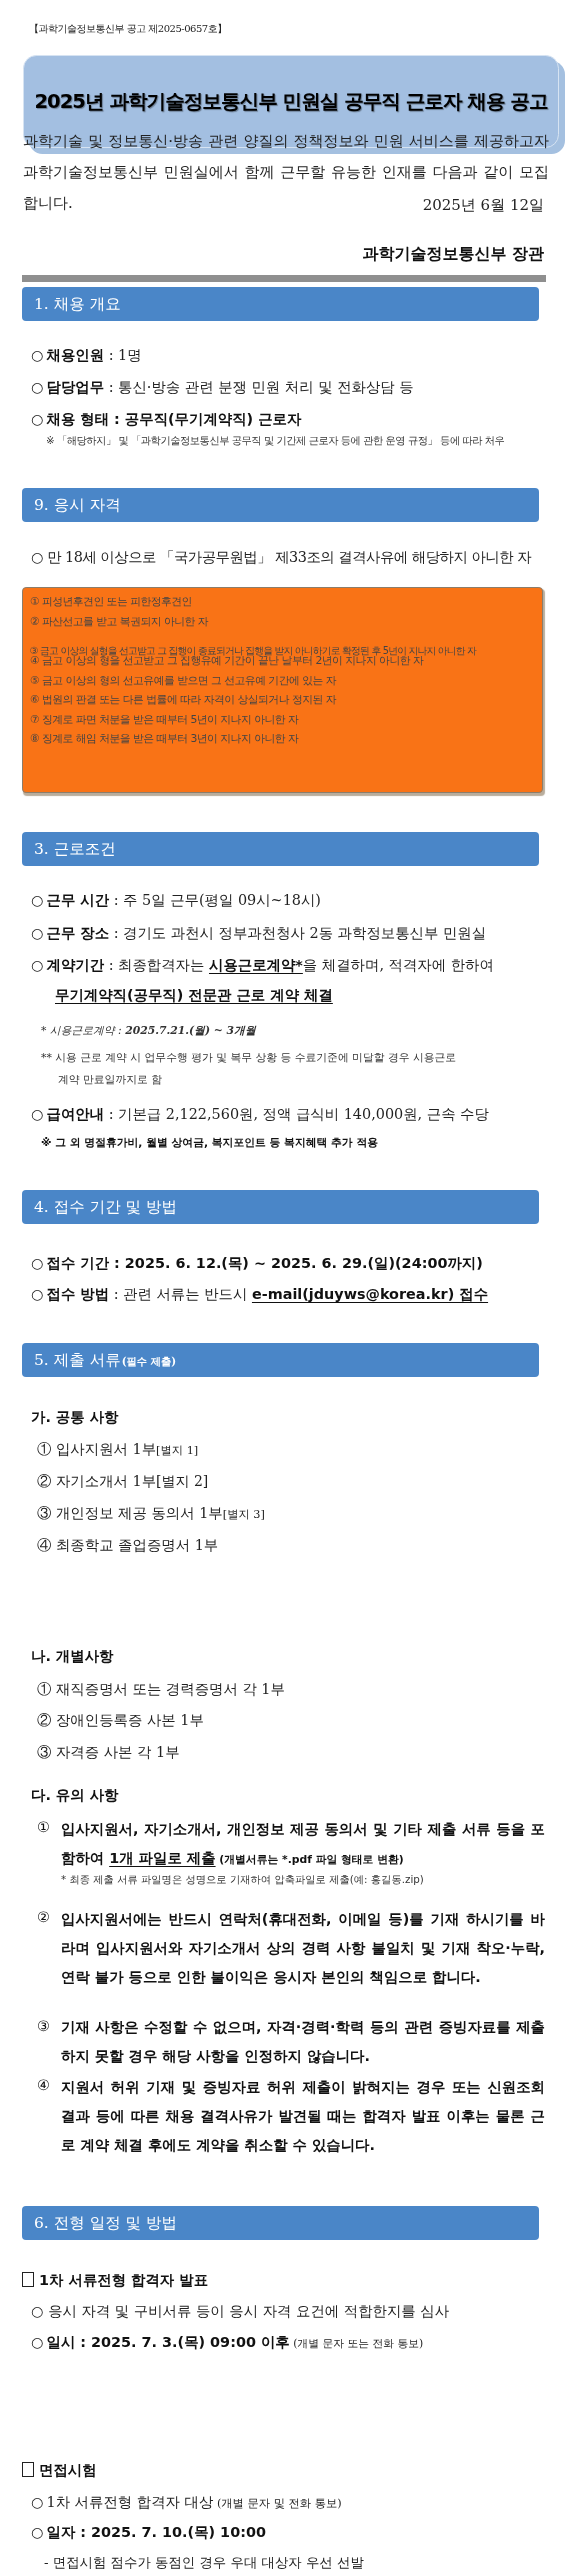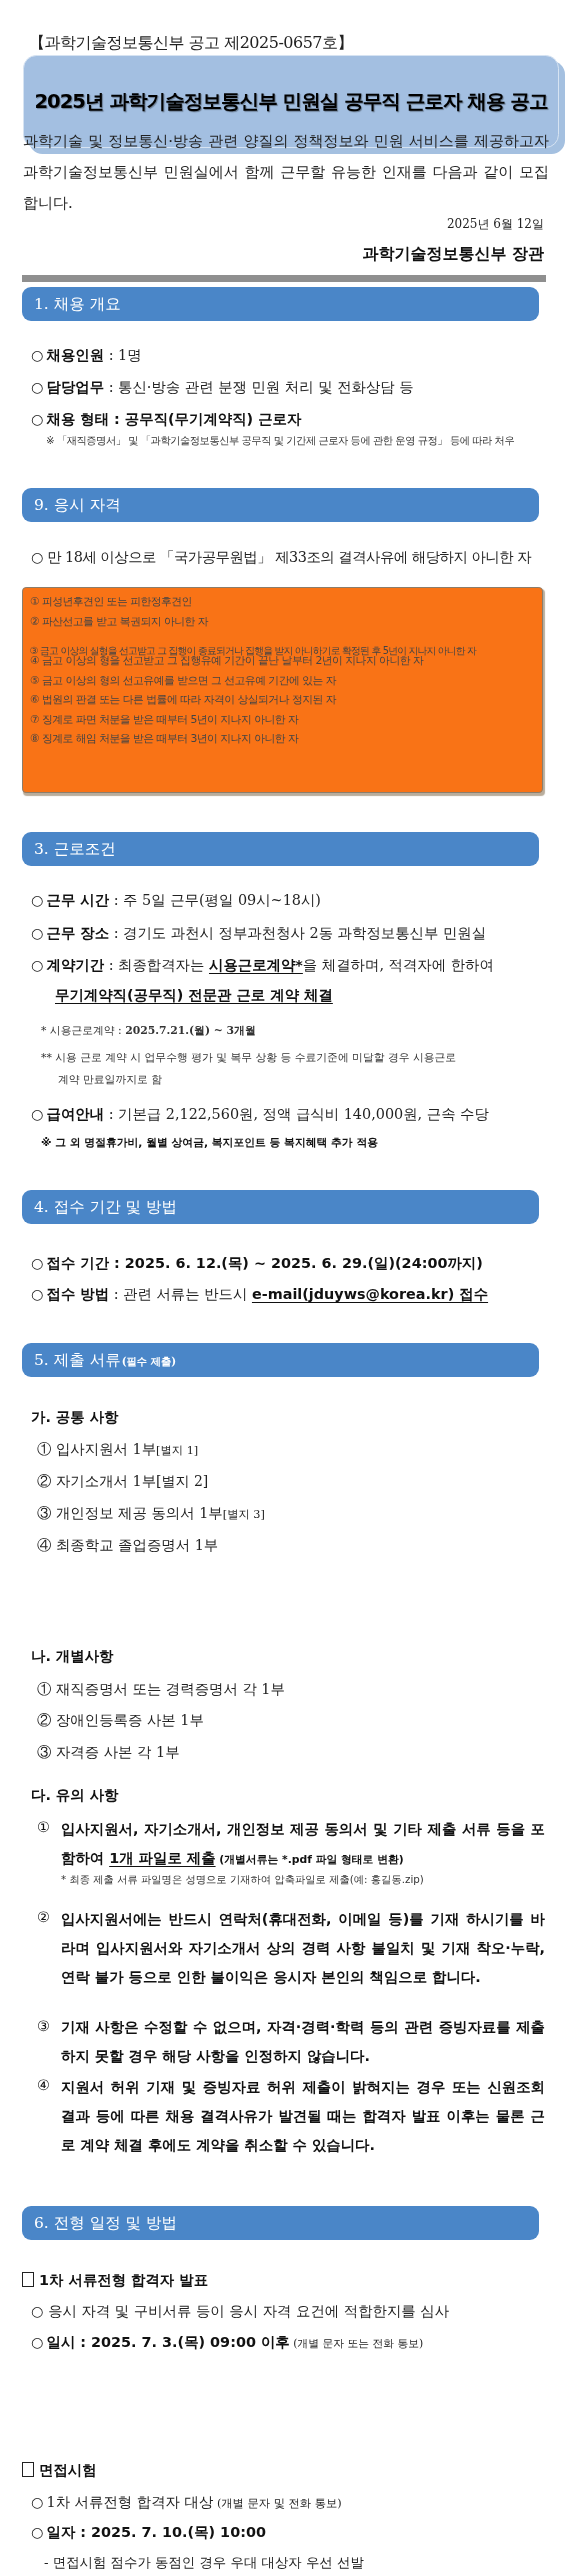--- a/index.html
+++ b/index.html
@@ -1,29 +1,29 @@
 <!DOCTYPE html>
 <html style="font-size:8.2px"><head>
 <meta charset="utf-8">
 <style>
   html, body { margin: 0; padding: 0; background: #ffffff; }
   body { width: 577px; height: 3240px; position: relative; overflow: hidden;
          font-family: "DejaVu Serif", "Liberation Serif", serif; color: #111; }
   .abs { position: absolute; }
-  .notice-no { left: 29px; top: 21.6px; font-size: 16px; color: #222; letter-spacing: -0.5px; margin-top: 11px; }
+  .notice-no { left: 29px; top: 21.6px; font-size: 10px; color: #222; letter-spacing: -0.5px; }
   .title-shadow { left: 29px; top: 61px; width: 536px; height: 93px; border-radius: 13.4px; background: #a4c0e0; }
   .title-box { left: 23px; top: 55px; width: 536px; height: 93px; border-radius: 13.4px; background: #a3bfe1;
                border: 1px solid #d6e3f2; box-sizing: border-box; display: flex; align-items: center; justify-content: center; }
   .title-box span { font-family: "DejaVu Sans", sans-serif; font-weight: bold; font-size: 19.6px; letter-spacing: -1px; color: #000;
                     text-shadow: 1px 1px 1px rgba(0,0,0,0.35); }
   .intro { left: 23px; top: 126px; width: 526px; font-size: 15px; line-height: 31px; text-align: justify; color: #222; }
-  .date { right: 33px; top: 196px; font-size: 12px; color: #222; margin-top: 20px; }
+  .date { right: 33px; top: 196px; font-size: 15px; color: #222; }
   .minister { right: 33px; top: 244px; font-size: 16px; font-weight: bold; color: #111; font-family: "DejaVu Sans", sans-serif; }
   .rule { left: 21.6px; top: 275px; width: 524px; height: 6.7px; background: #8f8f8f; }
-  .sec { left: 21.6px; width: 517px; height: 34px; background: #4a86c8; border-radius: 9px; color: #fff;
+  .sec { left: 21.6px; width: 517px; height: 34px; background: #4a86c8; border-radius: 4px; color: #fff;
          font-size: 15.5px; display: flex; align-items: center; padding-left: 12.4px; box-sizing: border-box; }
   .sec small { font-size: 10.3px; font-weight: bold; margin-left: 1px; margin-top: 3.1px; }
   .line { left: 31px; font-size: 14.4px; color: #222; white-space: nowrap; }
   .line b { font-family: "DejaVu Sans", sans-serif; font-weight: bold; color: #111; }
   .circ { display: inline-block; width: 15.5px; }
   .note { font-size: 10.3px; color: #333; }
   .ul { text-decoration: underline; text-decoration-thickness: 1px; text-underline-offset: 2.6px; }
   .box { left: 21.6px; top: 587px; width: 519px; height: 204px; border: 0.8px solid #8b7d6b; border-radius: 4.1px;
          box-shadow: 1.5px 2.1px 1px #b9ad9c; background: #f97316; }
   .box div { position: absolute; left: 7.2px; font-size: 10.8px; color: #444; white-space: nowrap; font-family: "DejaVu Sans", sans-serif; letter-spacing: -0.5px; }
@@ -44,21 +44,21 @@
 <div class="abs date">2025년 6월 12일</div>
 <div class="abs minister">과학기술정보통신부 장관</div>
 <div class="abs rule"></div>
 
 <div class="abs sec" style="top:287px">
     <span>1. 채용 개요</span>
   </div>
 <div class="abs line" style="top:346px"><span class="circ">○</span><b>채용인원</b><span> : 1명</span></div>
 <div class="abs line" style="top:378px"><span class="circ">○</span><b>담당업무</b><span> : 통신·방송 관련 분쟁 민원 처리 및 전화상담 등</span></div>
 <div class="abs line" style="top:410px"><span class="circ">○</span><b>채용 형태</b><b> : 공무직(무기계약직) 근로자</b></div>
-<div class="abs note" style="left:46px; top:431px; width:500px; font-family:'DejaVu Sans',sans-serif; font-size:10.3px; line-height:18.5px; letter-spacing:-0.5px;">※ 「재직증명서」 및 「과학기술정보통신부 공무직 및 기간제 근로자 등에 관한 운영 규정」 등에 따라 처우</div>
+<div class="abs note" style="left:46px; top:431px; width:500px; font-family:'DejaVu Sans',sans-serif; font-size:10.3px; line-height:18.5px; letter-spacing:-0.5px;">※ 「해당하지」 및 「과학기술정보통신부 공무직 및 기간제 근로자 등에 관한 운영 규정」 등에 따라 처우</div>
 
 <div class="abs sec" style="top:488px">
     <span>9. 응시 자격</span>
   </div>
 <div class="abs line" style="top:548px; letter-spacing:-0.5px;">○ 만 18세 이상으로 「국가공무원법」 제33조의 결격사유에 해당하지 아니한 자</div>
 <div class="abs box">
   <div style="top:7.2px">① 피성년후견인 또는 피한정후견인</div>
   <div style="top:27px">② 파산선고를 받고 복권되지 아니한 자</div>
   <div style="top:46px; font-size:9.8px; letter-spacing:-0.8px;margin-top:11px;">③ 금고 이상의 실형을 선고받고 그 집행이 종료되거나 집행을 받지 아니하기로 확정된 후 5년이 지나지 아니한 자</div>
   <div style="top:66px">④ 금고 이상의 형을 선고받고 그 집행유예 기간이 끝난 날부터 2년이 지나지 아니한 자</div>
@@ -68,21 +68,21 @@
   <div style="top:144px">⑧ 징계로 해임 처분을 받은 때부터 3년이 지나지 아니한 자</div>
 </div>
 
 <div class="abs sec" style="top:832px">
     <span>3. 근로조건</span>
   </div>
 <div class="abs line" style="top:891px"><span class="circ">○</span><b>근무 시간</b><span> : 주 5일 근무(평일 09시~18시)</span></div>
 <div class="abs line" style="top:924px"><span class="circ">○</span><b>근무 장소</b><span> : 경기도 과천시 정부과천청사 2동 과학정보통신부 민원실</span></div>
 <div class="abs line" style="top:956px"><span class="circ">○</span><b>계약기간</b><span> : 최종합격자는 </span><b class="ul">시용근로계약*</b><span>을 체결하며, 적격자에 한하여</span></div>
 <div class="abs line" style="left:55px; top:986px"><b class="ul">무기계약직(공무직) 전문관 근로 계약 체결</b></div>
-<div class="abs note" style="left:41px; top:1024px; font-size:10.8px;"><span>* 시용근로계약 : </span><b>2025.7.21.(월) ~ 3개월</b></div>
+<div class="abs note" style="left:41px; top:1024px; font-size:10.8px;font-style:italic;"><span>* 시용근로계약 : </span><b>2025.7.21.(월) ~ 3개월</b></div>
 <div class="abs note" style="left:41px; top:1051px; font-size:10.8px;">** 시용 근로 계약 시 업무수행 평가 및 복무 상황 등 수료기준에 미달할 경우 시용근로</div>
 <div class="abs note" style="left:58px; top:1073px; font-size:10.8px;">계약 만료일까지로 함</div>
 <div class="abs line" style="top:1105px"><span class="circ">○</span><b>급여안내</b><span> : 기본급 2,122,560원, 정액 급식비 140,000원, 근속 수당</span></div>
 <div class="abs note" style="left:41px; top:1136px; font-family:'DejaVu Sans',sans-serif; font-weight:bold; color:#111; font-size:10.8px;">※ 그 외 명절휴가비, 월별 상여금, 복지포인트 등 복지혜택 추가 적용</div>
 
 <div class="abs sec" style="top:1190px">
     <span>4. 접수 기간 및 방법</span>
   </div>
 <div class="abs line" style="top:1254px"><span class="circ">○</span><b>접수 기간</b><b> : 2025. 6. 12.(목) ~ 2025. 6. 29.(일)(24:00까지)</b></div>
 <div class="abs line" style="top:1285px"><span class="circ">○</span><b>접수 방법</b><span> : 관련 서류는 반드시 </span><b class="ul">e-mail(jduyws@korea.kr) 접수</b></div>

